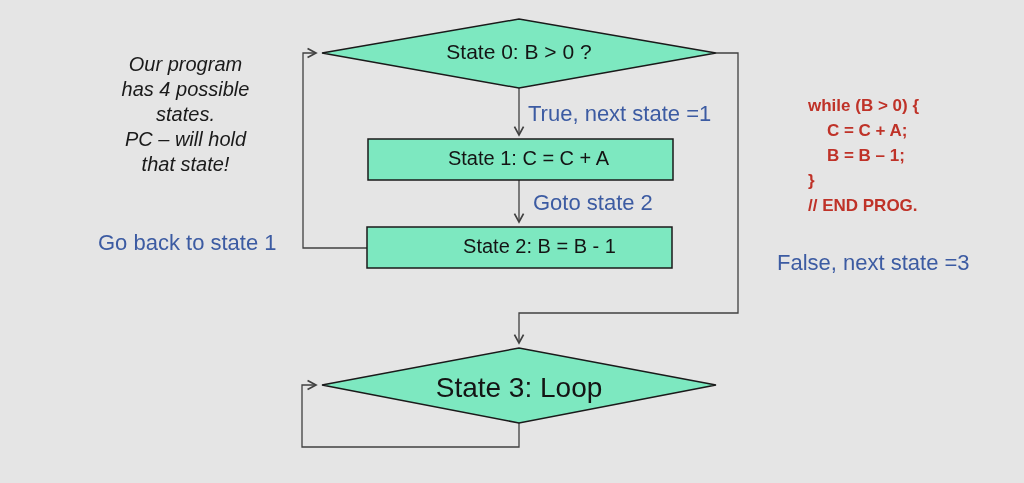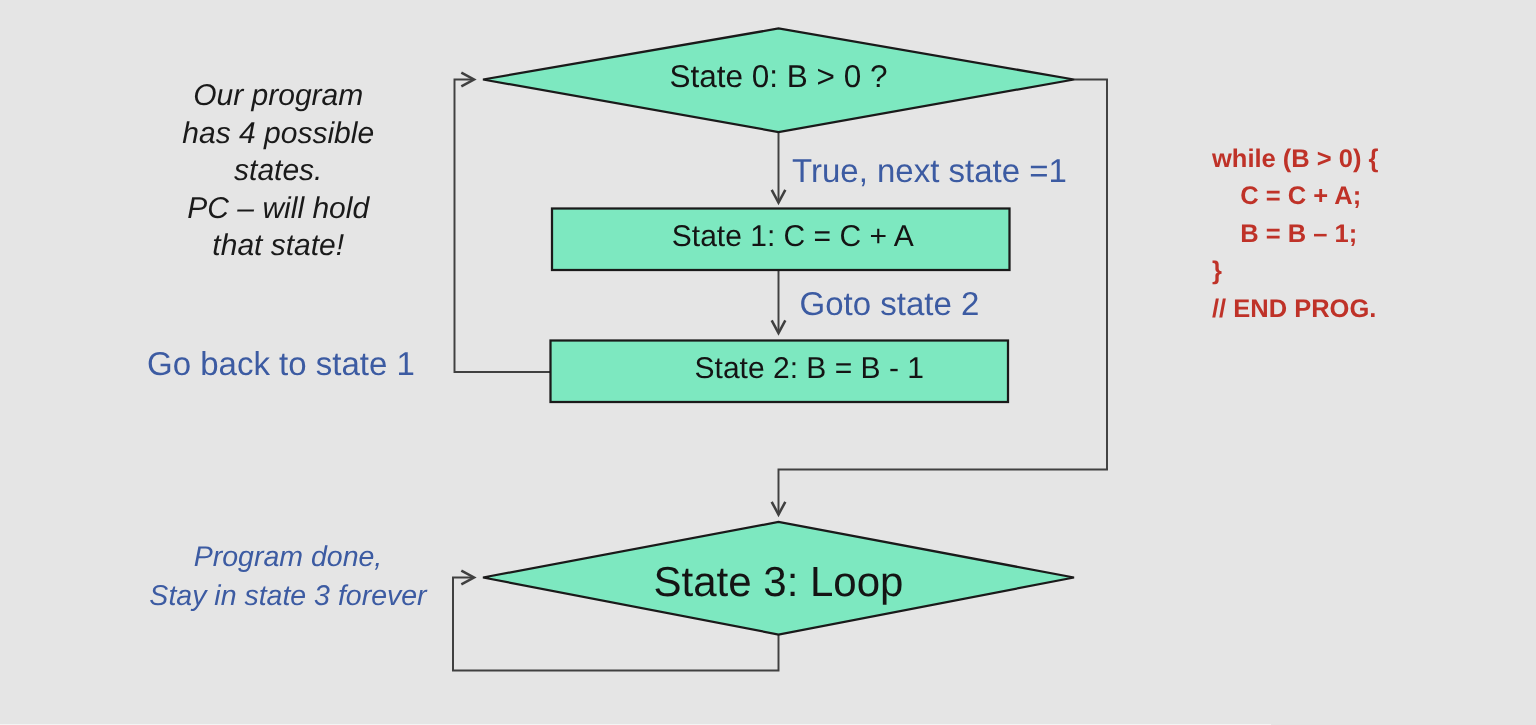--- a/index.html
+++ b/index.html
@@ -48,28 +48,27 @@
   </svg>
 
   <div class="lbl node sz-d0" style="left:322px;top:40px;width:394px;">State 0: B &gt; 0 ?</div>
   <div class="lbl node sz-box" style="left:376px;top:147px;width:305px;">State 1: C = C + A</div>
   <div class="lbl node sz-box" style="left:387px;top:235px;width:305px;">State 2: B = B - 1</div>
   <div class="lbl node sz-d3" style="left:322px;top:372px;width:394px;">State 3: Loop</div>
 
   <div class="lbl blue edge-label" style="left:528px;top:101px;">True, next state =1</div>
   <div class="lbl blue edge-label" style="left:533px;top:190px;">Goto state 2</div>
   <div class="lbl blue edge-label" style="left:98px;top:230px;">Go back to state 1</div>
+  <div class="lbl blue edge-label" style="left:777px;top:250px;">False, next state =3</div>
 
   <div class="lbl note note-black" style="left:88px;top:52px;width:195px;">Our program
 has 4 possible
 states.
 PC – will hold
 that state!</div>
-  <div class="lbl note note-blue" style="left:78px;top:359px;width:228px;">Program done,
-Stay in state 3 forever</div>
 
   <div class="lbl code" style="left:808px;top:93px;font-weight:bold;">while (B &gt; 0) {
     C = C + A;
     B = B – 1;
 }
 // END PROG.</div>
 
 </div>
 
 </body></html>

